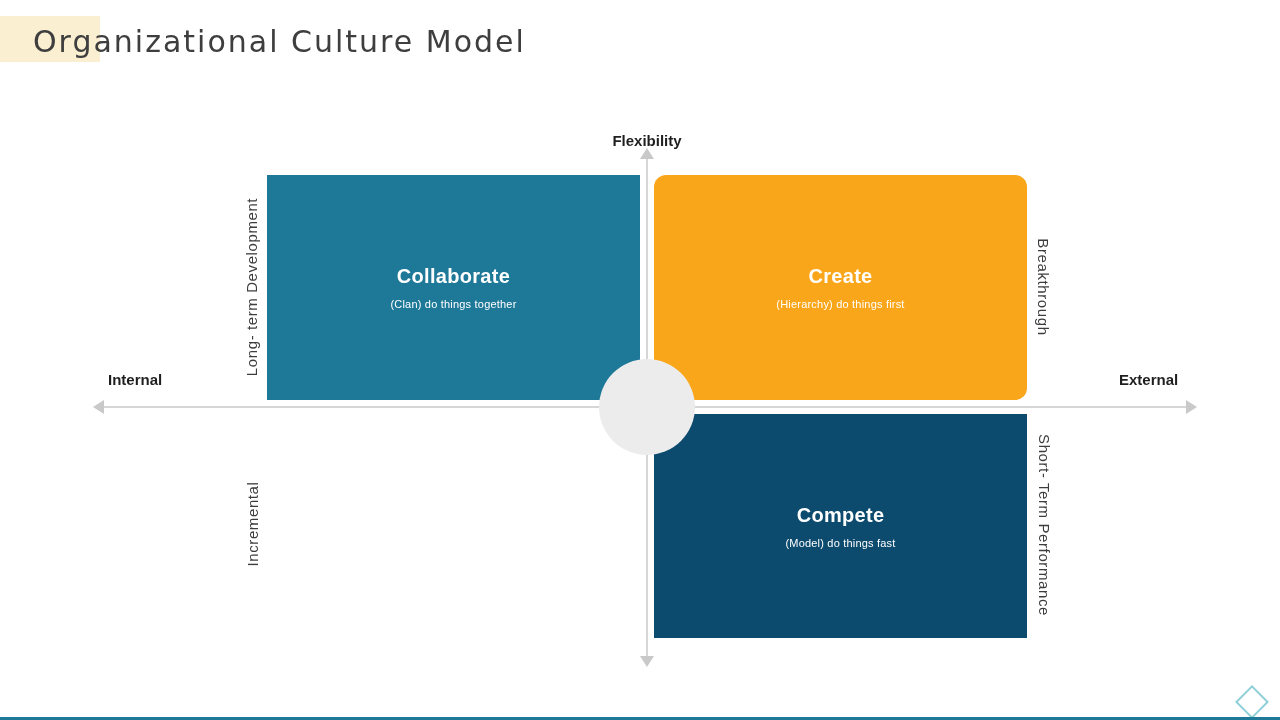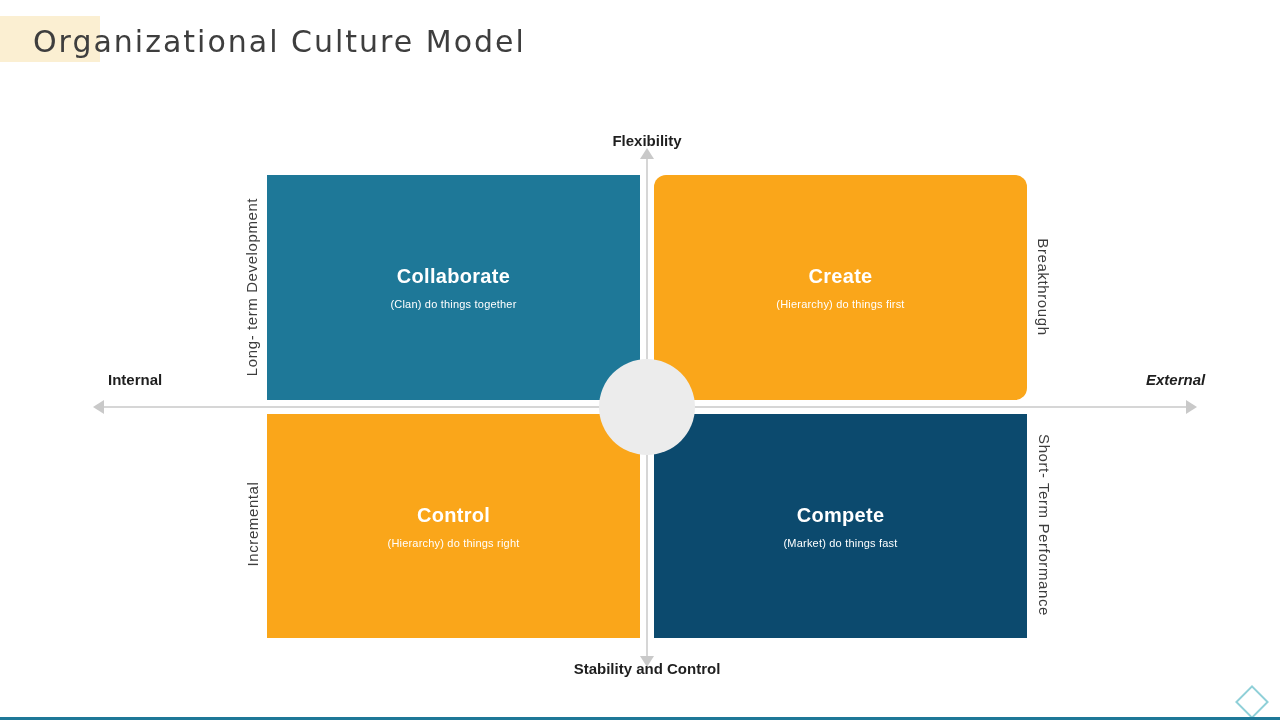--- a/index.html
+++ b/index.html
@@ -68,21 +68,21 @@
   .axis-label {
     position: absolute;
     font-weight: 700;
     font-size: 15px;
     color: #1f1f1f;
     white-space: nowrap;
   }
   .axis-label.top    { left: 647px; top: 132px; transform: translateX(-50%); }
   .axis-label.bottom { left: 647px; top: 660px; transform: translateX(-50%); }
   .axis-label.left   { left: 88px;  top: 371px; margin-left: 20px; }
-  .axis-label.right  { left: 1146px; top: 371px; font-style: italic; }
+  .axis-label.right  { left: 1119px; top: 371px; }
 
   
   .side-label {
     position: absolute;
     font-size: 15px;
     color: #3d3d3d;
     letter-spacing: 0.6px;
     white-space: nowrap;
   }
   .rot-left  { transform: translate(-50%, -50%) rotate(-90deg); }
@@ -123,33 +123,28 @@
   <div class="arrow down"></div>
 
   <div class="quadrant q-tl" style="background-color: rgb(30, 120, 152);">
     <div class="q-title">Collaborate</div>
     <div class="q-sub">(Clan) do things together</div>
   </div>
   <div class="quadrant q-tr" style="background-color: rgb(250, 166, 26);">
     <div class="q-title">Create</div>
     <div class="q-sub">(Hierarchy) do things first</div>
   </div>
-  <div class="quadrant q-bl" style="background-color: rgb(250, 166, 26);">
-    <div class="q-title">Control</div>
-    <div class="q-sub">(Hierarchy) do things right</div>
-  </div>
   <div class="quadrant q-br" style="background-color: #0c4a6e;">
     <div class="q-title">Compete</div>
-    <div class="q-sub">(Market) do things fast</div>
+    <div class="q-sub">(Model) do things fast</div>
   </div>
 
   <div class="center-circle" style="background-color: rgb(236, 236, 236);"></div>
 
   <div class="axis-label top">Flexibility</div>
-  <div class="axis-label bottom">Stability and Control</div>
   <div class="axis-label left">Internal</div>
   <div class="axis-label right">External</div>
 
   <div class="side-label rot-left pos-tl">Long- term Development</div>
   <div class="side-label rot-left pos-bl">Incremental</div>
   <div class="side-label rot-right pos-tr">Breakthrough</div>
   <div class="side-label rot-right pos-br">Short- Term Performance</div>
 
   <div class="diamond" style="border-color: rgb(143, 208, 216);"></div>
   <div class="bottom-bar" style="background-color: rgb(30, 120, 152);"></div>

